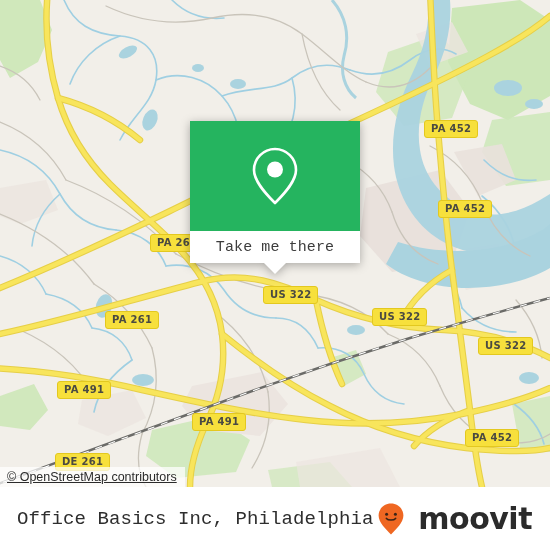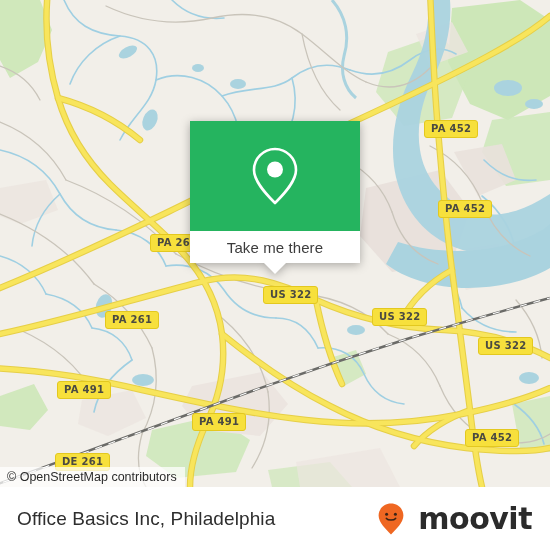--- a/index.html
+++ b/index.html
@@ -74,21 +74,21 @@
     position: relative;
     height: 32px;
     background: #ffffff;
     display: flex;
     align-items: center;
     justify-content: center;
   }
   #popup-label {
     color: #3c3c3c;
     font-size: 15px;
-    font-family: Liberation Sans, sans-serif;
+    font-family: Liberation Mono, monospace;
     letter-spacing: 0.1px;
   }
   #popup-tail {
     position: absolute;
     left: 50%;
     margin-left: -11px;
     bottom: -11px;
     width: 0;
     height: 0;
     border-left: 11px solid transparent;
@@ -101,38 +101,39 @@
     position: absolute;
     left: 0;
     top: 467px;
     background: rgba(255,255,255,0.72);
     padding: 3px 8px 3px 7px;
     font-family: "Liberation Sans", sans-serif;
     font-size: 12.5px;
     color: #2b2b2b;
     white-space: nowrap;
     line-height: 14px;
+    text-decoration: underline;
   }
 
   
   #footer {
     position: absolute;
     left: 0;
     top: 487px;
     width: 550px;
     height: 63px;
     background: #ffffff;
     display: flex;
     align-items: center;
     justify-content: space-between;
     box-sizing: border-box;
     padding: 0 18px 0 17px;
   }
   #place-title {
-    font-family: Liberation Sans, sans-serif;
+    font-family: Liberation Mono, monospace;
     font-size: 19px;
     color: #2e2e2e;
     letter-spacing: 0.1px;
     white-space: nowrap;
   }
   #brand {
     display: flex;
     align-items: center;
     gap: 14px;
   }

